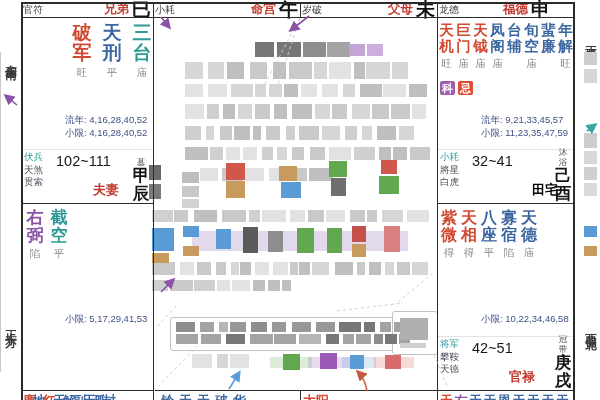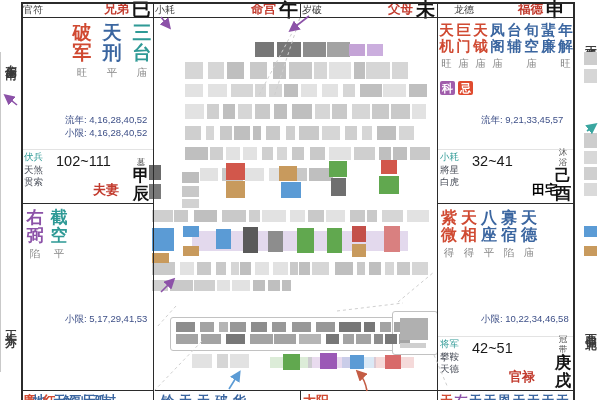--- a/index.html
+++ b/index.html
@@ -252,21 +252,21 @@
         <div class="sp"></div>
         <div class="pname" style="color: rgb(194, 59, 46);">命宫</div>
         <div class="branch">午</div>
       </div>
       <div class="tstrip" style="left: 300px; top: 2px; width: 137px;">
         <div class="sha" style="color: rgb(60, 60, 60);">岁破</div>
         <div class="sp"></div>
         <div class="pname" style="color: rgb(194, 59, 46); text-align: right;">父母</div>
         <div class="branch">未</div>
       </div>
-      <div class="tstrip" style="left: 437px; top: 2px; width: 115px; margin-left: 15px;">
+      <div class="tstrip" style="left: 437px; top: 2px; width: 115px;">
         <div class="sha" style="color: rgb(60, 60, 60);">龙德</div>
         <div class="sp"></div>
         <div class="pname" style="color: rgb(194, 59, 46);">福德</div>
         <div class="branch">申</div>
       </div>
       <div class="palace" style="left: 21px; top: 17px; width: 132px; height: 186px;">
         <div class="stars" style="left: 46px; top: 6px;">
           <div class="star" style="width: 30px; font-size: 19px; line-height: 20px; color: rgb(208, 74, 50);">
             <span>破</span>
             <span>军</span>
@@ -349,20 +349,21 @@
           <div style="width: 17px; text-align: center; font-size: 10.5px; color: rgb(138, 138, 138); font-style: normal;"></div>
           <div style="width: 17px; text-align: center; font-size: 10.5px; color: rgb(138, 138, 138); font-style: normal;">庙</div>
           <div style="width: 17px; text-align: center; font-size: 10.5px; color: rgb(138, 138, 138); font-style: normal;"></div>
           <div style="width: 17px; text-align: center; font-size: 10.5px; color: rgb(138, 138, 138); font-style: normal;">旺</div>
         </div>
         <div class="badges" style="left: 3px; top: 64px;">
           <div class="badge" style="background: rgb(160, 93, 171);">科</div>
           <div class="badge" style="background: rgb(224, 75, 47);">忌</div>
         </div>
         <div class="nums" style="left: 44px; top: 97px; color: rgb(61, 79, 135);">流年: 9,21,33,45,57</div>
+        <div class="nums" style="left: 44px; top: 110px; color: rgb(61, 79, 135);">小限: 11,23,35,47,59</div>
         <div class="pstrip">
           <div class="shacol">
             <div style="color: rgb(47, 154, 150);">小耗</div>
             <div style="color: rgb(74, 79, 90);">將星</div>
             <div style="color: rgb(74, 79, 90);">白虎</div>
           </div>
           <div class="ages">32~41</div>
           <div class="pname" style="color: #000000; margin-left: 23px;">田宅</div>
           <div class="rightcol">
             <div class="sheng">

